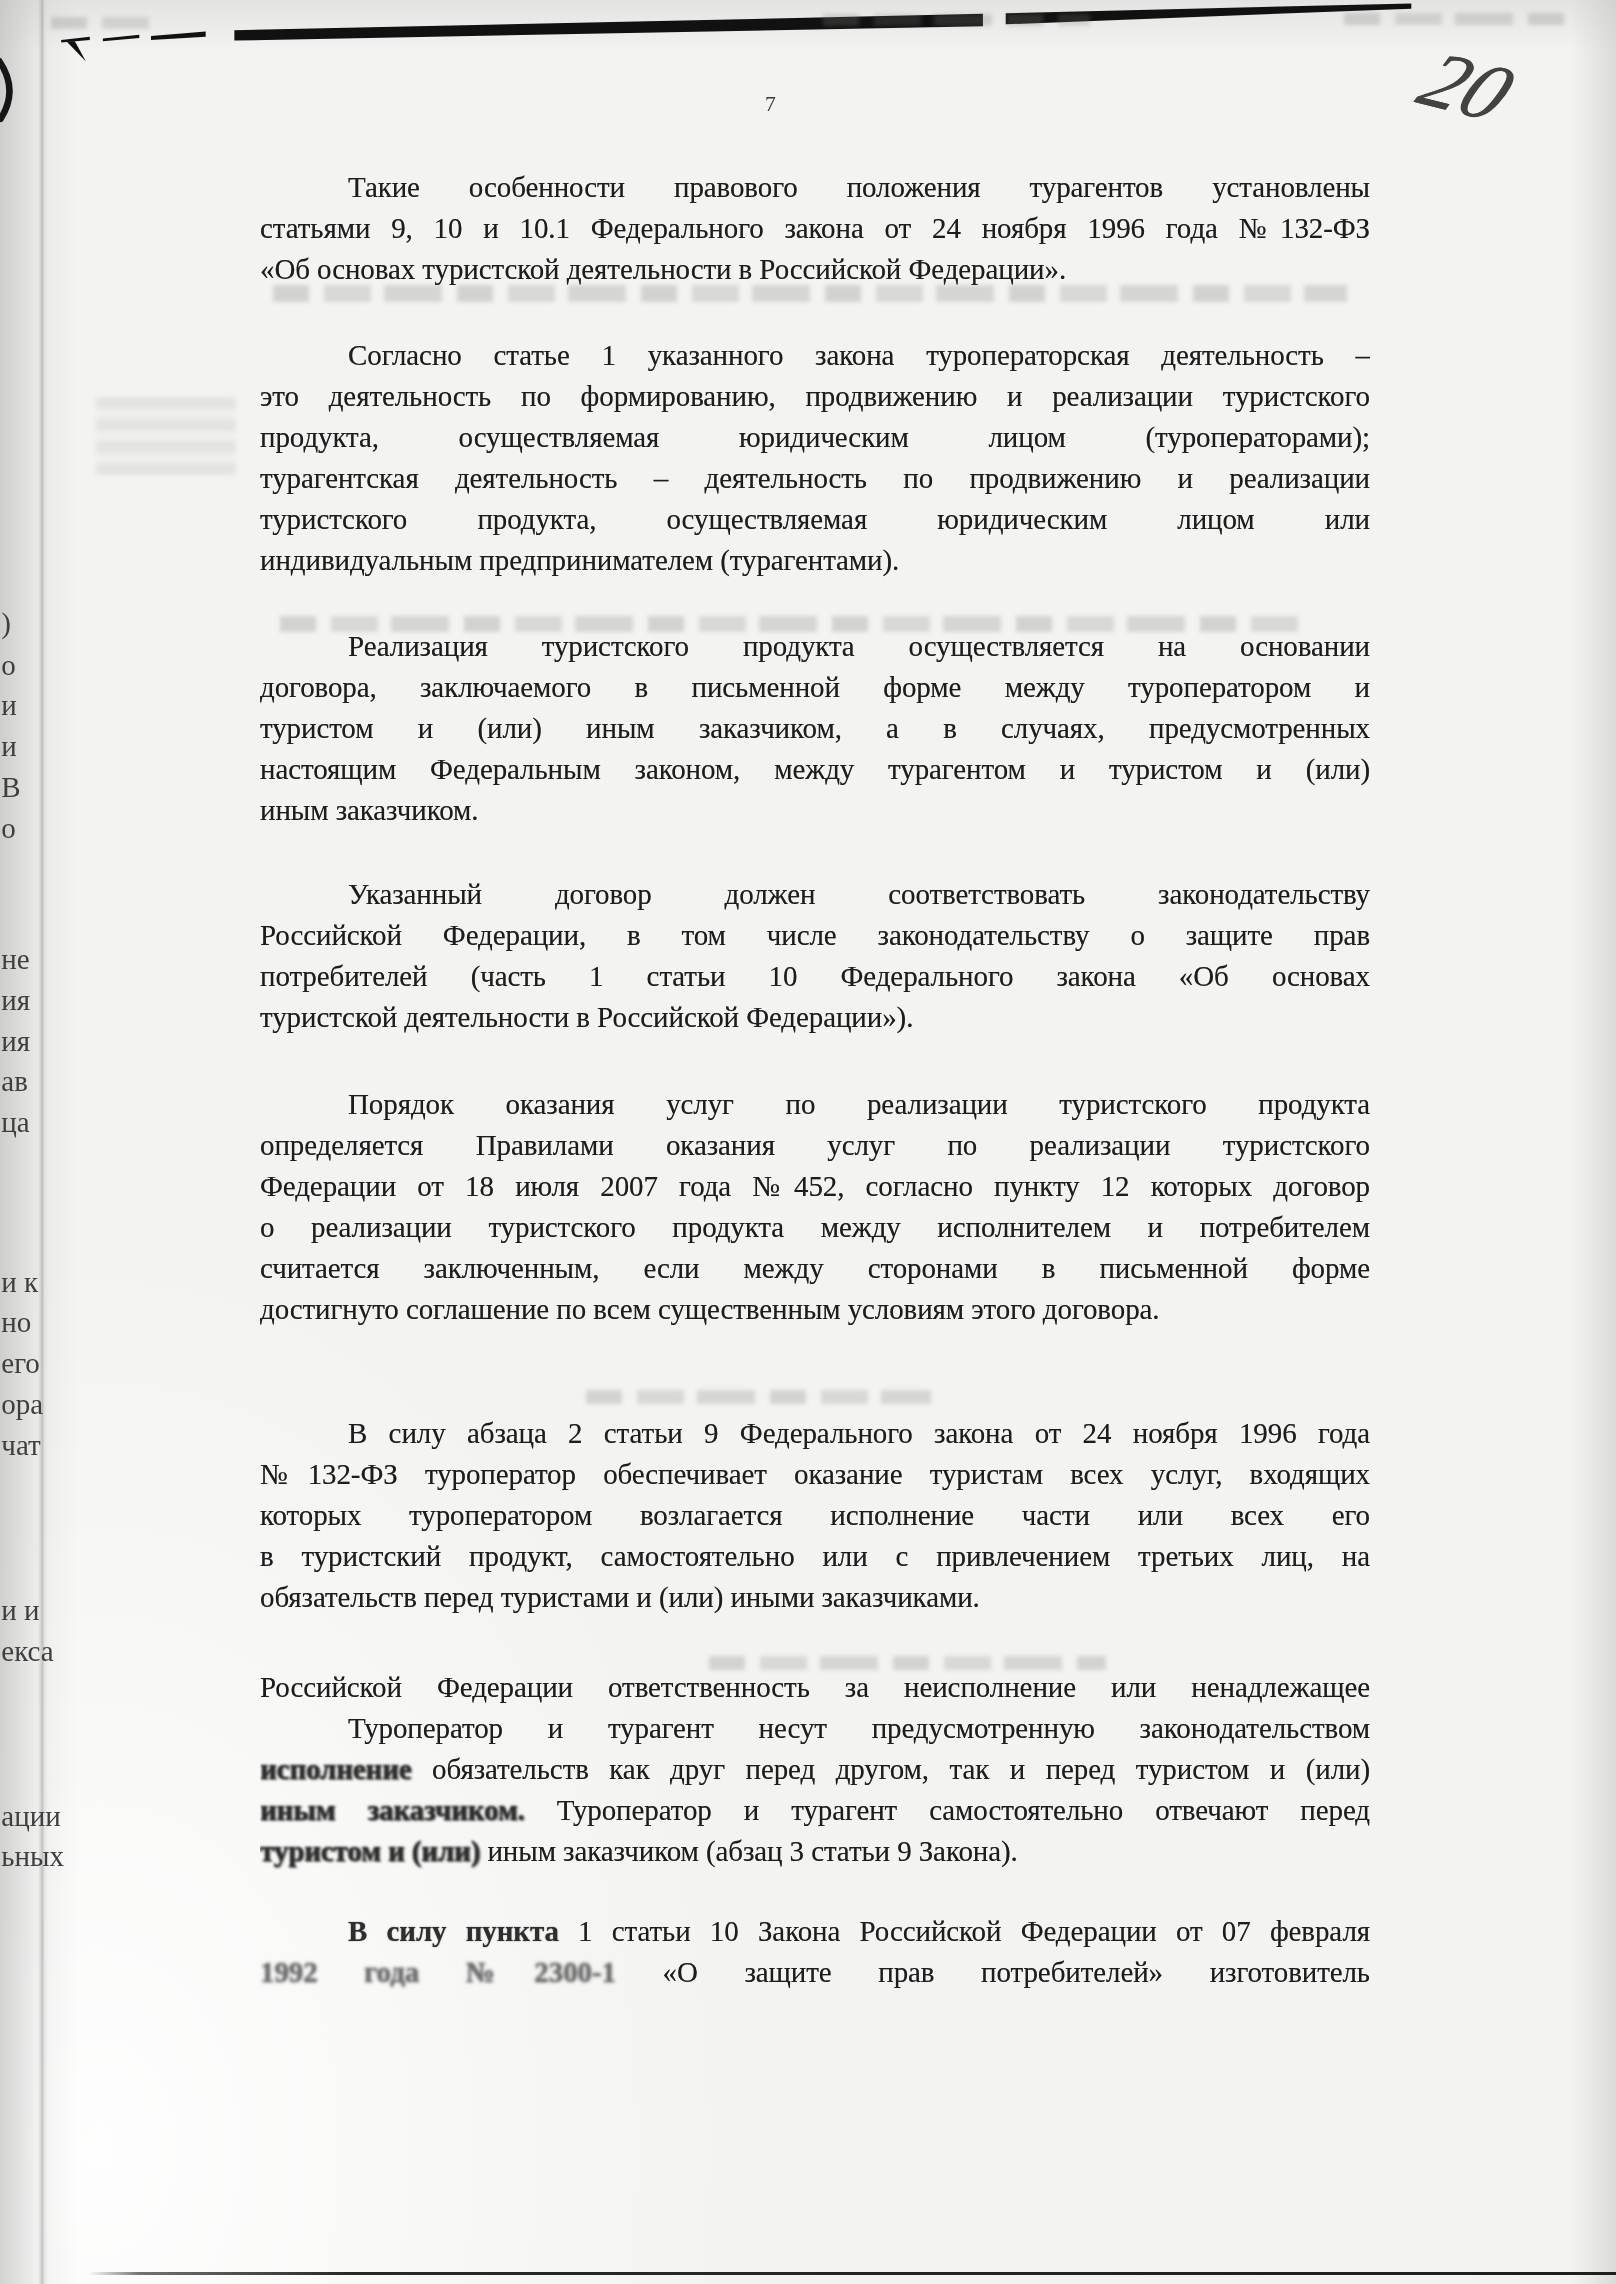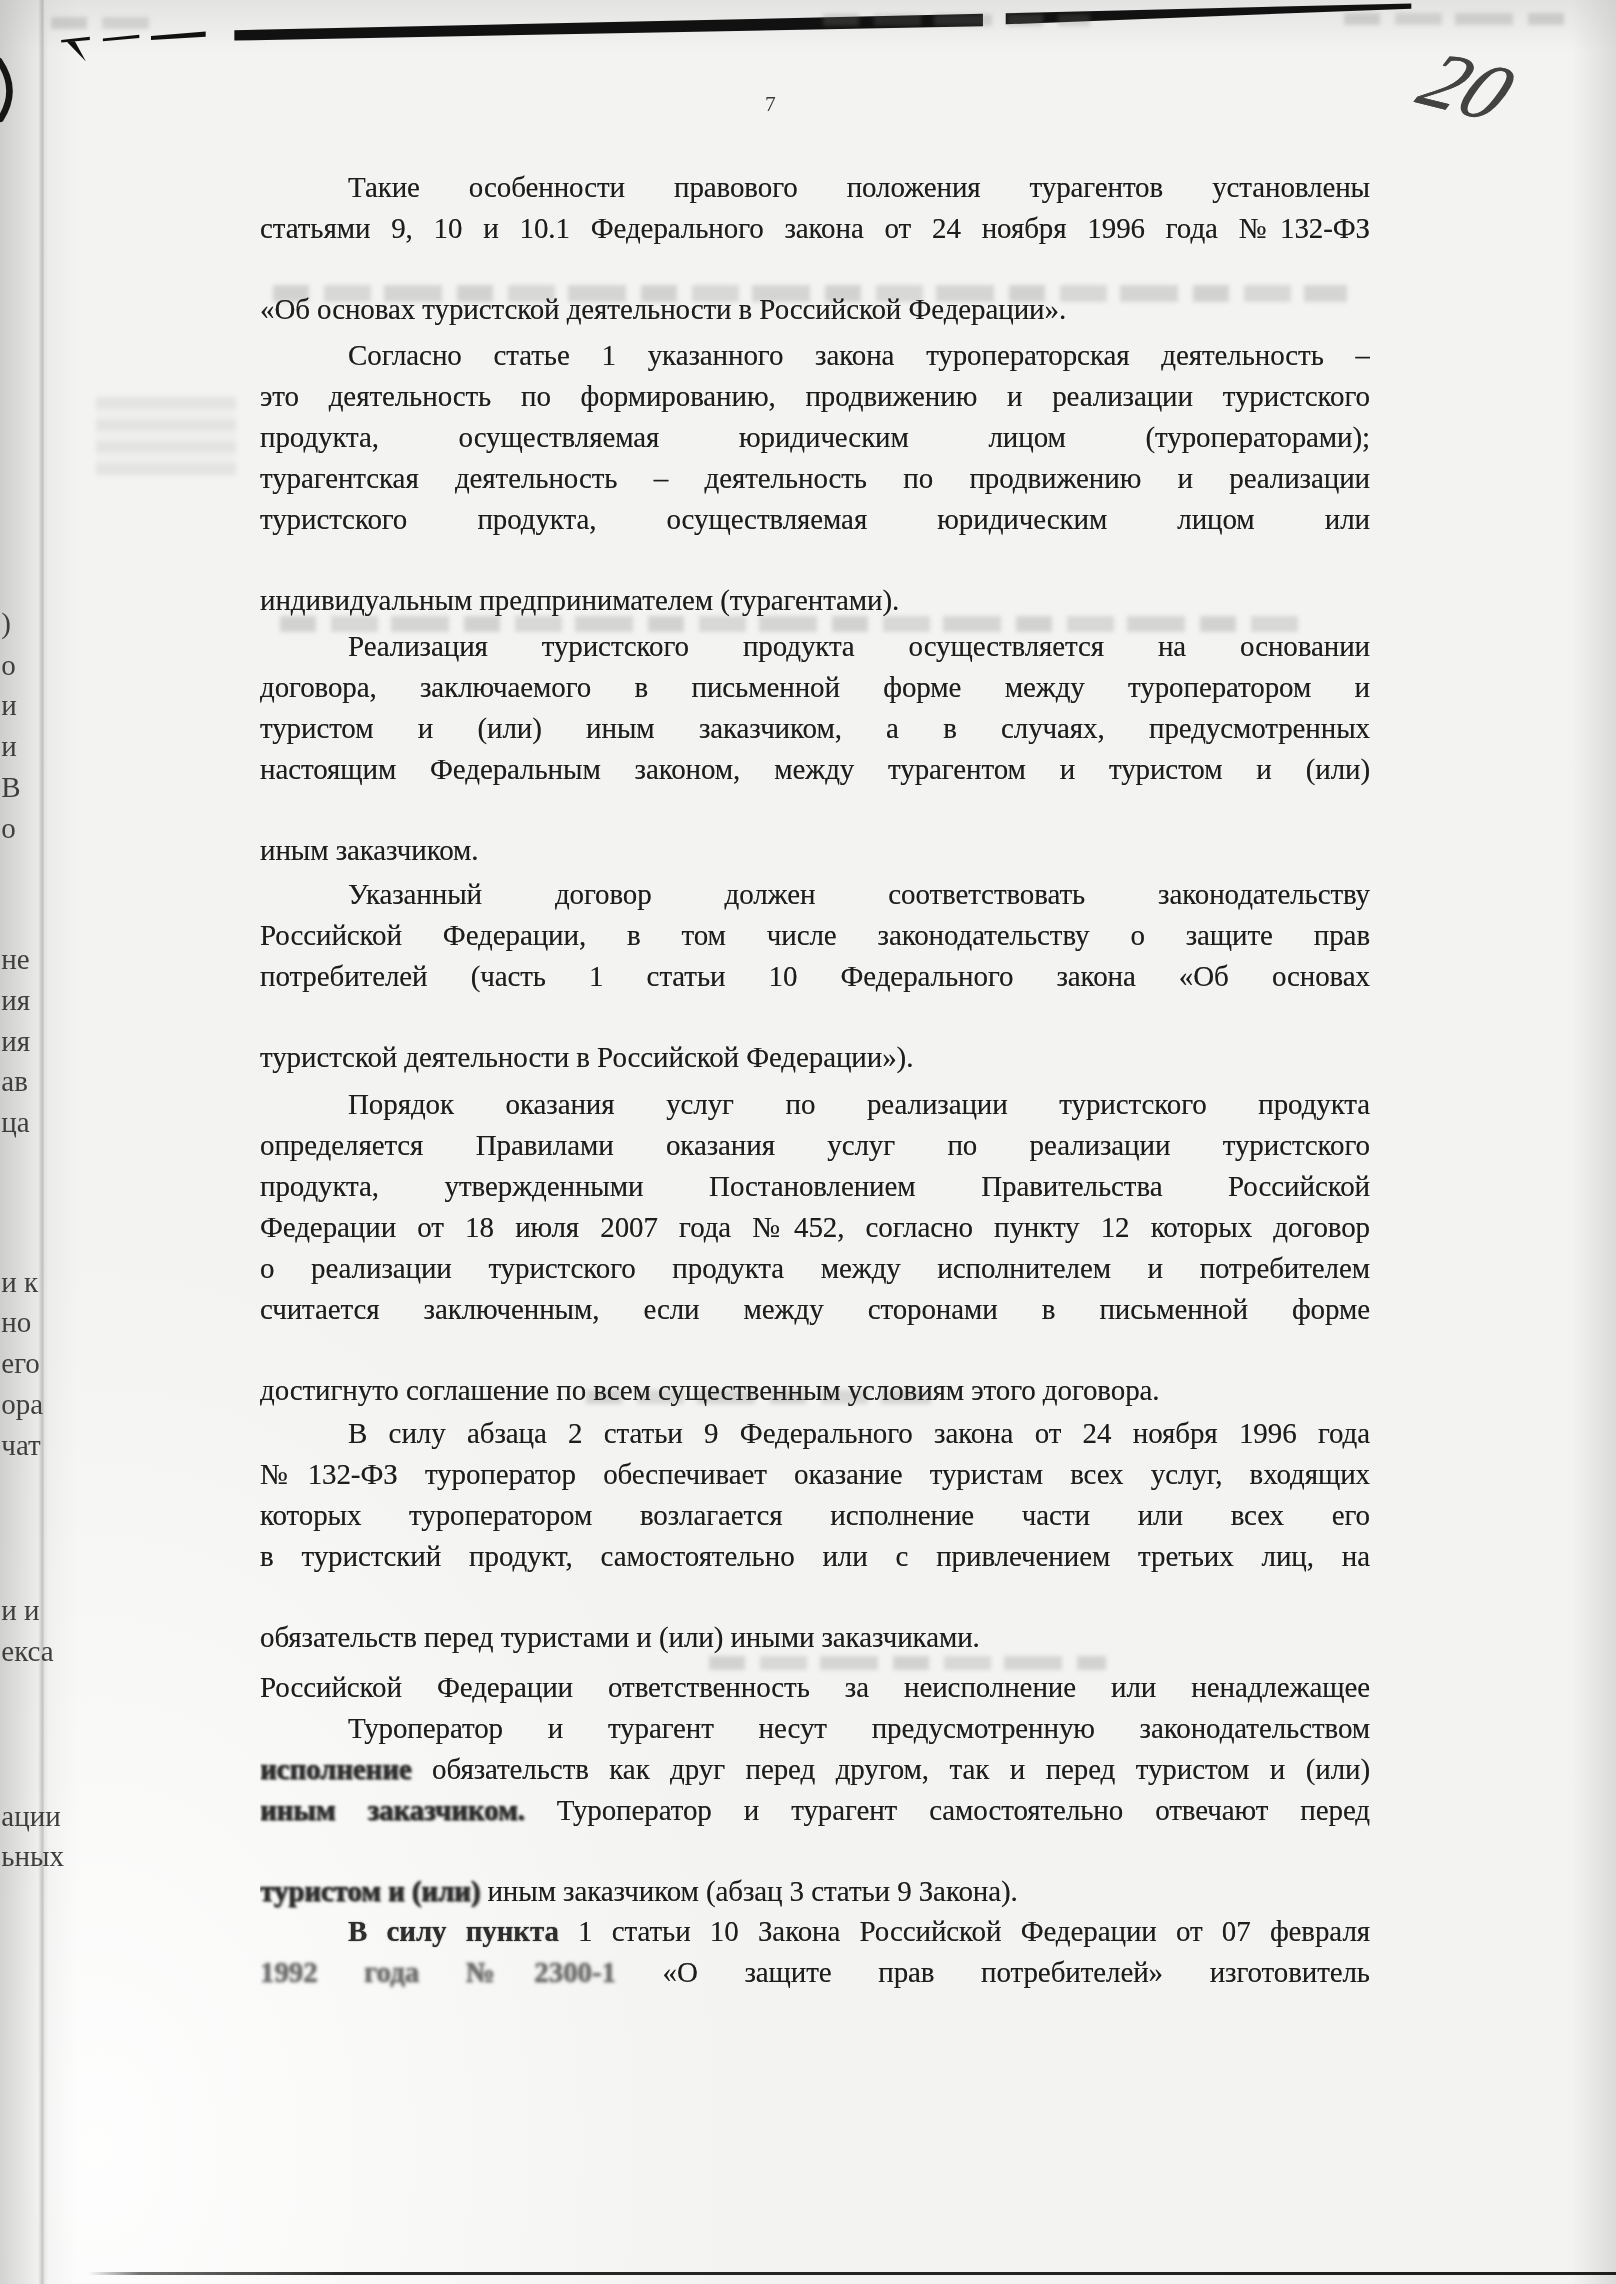--- a/index.html
+++ b/index.html
@@ -27,21 +27,21 @@
   .para { position: absolute; left: 260px; width: 1110px; }
   .line {
     font-size: 29px; line-height: 41px; height: 41px;
     color: #1d1d1d;
     letter-spacing: -0.1px;
     text-align: justify; text-align-last: justify;
     overflow: hidden;
     text-shadow: 0 0 0.4px rgba(25,25,25,0.55);
   }
   .line.indent { text-indent: 88px; }
-  .line.last { text-align-last: left; margin-top: 40px; }
+  .line.last { text-align-last: left; }
   .smudge-dark  { font-weight: 700; color: #2c2c2c; filter: blur(1px); text-shadow: 0 0 2px rgba(40,40,40,0.85), 1.3px 0.7px 1.3px rgba(70,70,70,0.6); }
   .smudge-faded { font-weight: 700; color: #6c6c6c; filter: blur(1.6px); text-shadow: 0 0 2.6px rgba(100,100,100,0.9); }
   .smudge-light { font-weight: 700; color: #2e2e2e; filter: blur(0.5px); text-shadow: 0 0 1.3px rgba(55,55,55,0.7); }
   .page-number {
     position: absolute; left: 765px; top: 92px;
     font-size: 21.5px; color: #3a3a3a;
   }
   .handwritten {
     position: absolute; left: 1425px; top: 40px;
     font-size: 82px; font-style: italic; color: #2b2b2b;
@@ -152,21 +152,20 @@
   <div class="para" style="top:874px">
     <div class="line indent">Указанный договор должен соответствовать законодательству</div>
     <div class="line">Российской Федерации, в том числе законодательству о защите прав</div>
     <div class="line">потребителей (часть 1 статьи 10 Федерального закона «Об основах</div>
     <div class="line last">туристской деятельности в Российской Федерации»).</div>
   </div>
 
   <div class="para" style="top:1084px">
     <div class="line indent">Порядок оказания услуг по реализации туристского продукта</div>
     <div class="line">определяется Правилами оказания услуг по реализации туристского</div>
-    <div class="line">продукта, утвержденными Постановлением Правительства Российской</div>
     <div class="line">Федерации от 18 июля 2007 года №452, согласно пункту 12 которых договор</div>
     <div class="line">о реализации туристского продукта между исполнителем и потребителем</div>
     <div class="line">считается заключенным, если между сторонами в письменной форме</div>
     <div class="line last">достигнуто соглашение по всем существенным условиям этого договора.</div>
   </div>
 
   <div class="para" style="top:1413px">
     <div class="line indent">В силу абзаца 2 статьи 9 Федерального закона от 24 ноября 1996 года</div>
     <div class="line">№132-ФЗ туроператор обеспечивает оказание туристам всех услуг, входящих</div>
     <div class="line">которых туроператором возлагается исполнение части или всех его</div>

